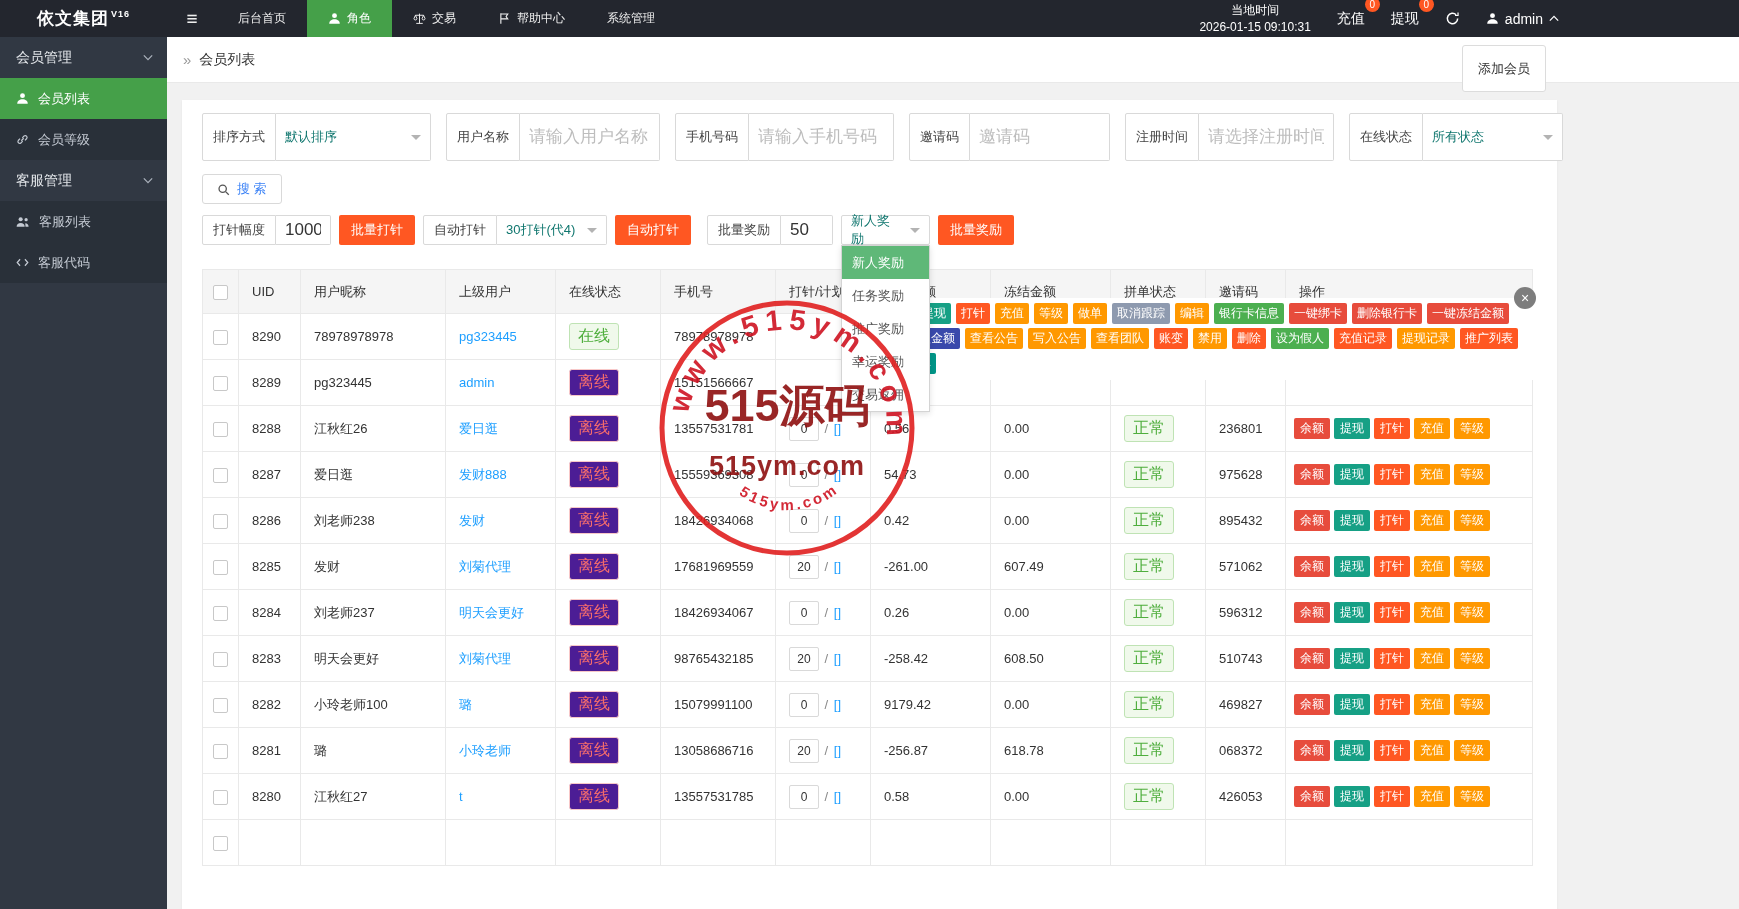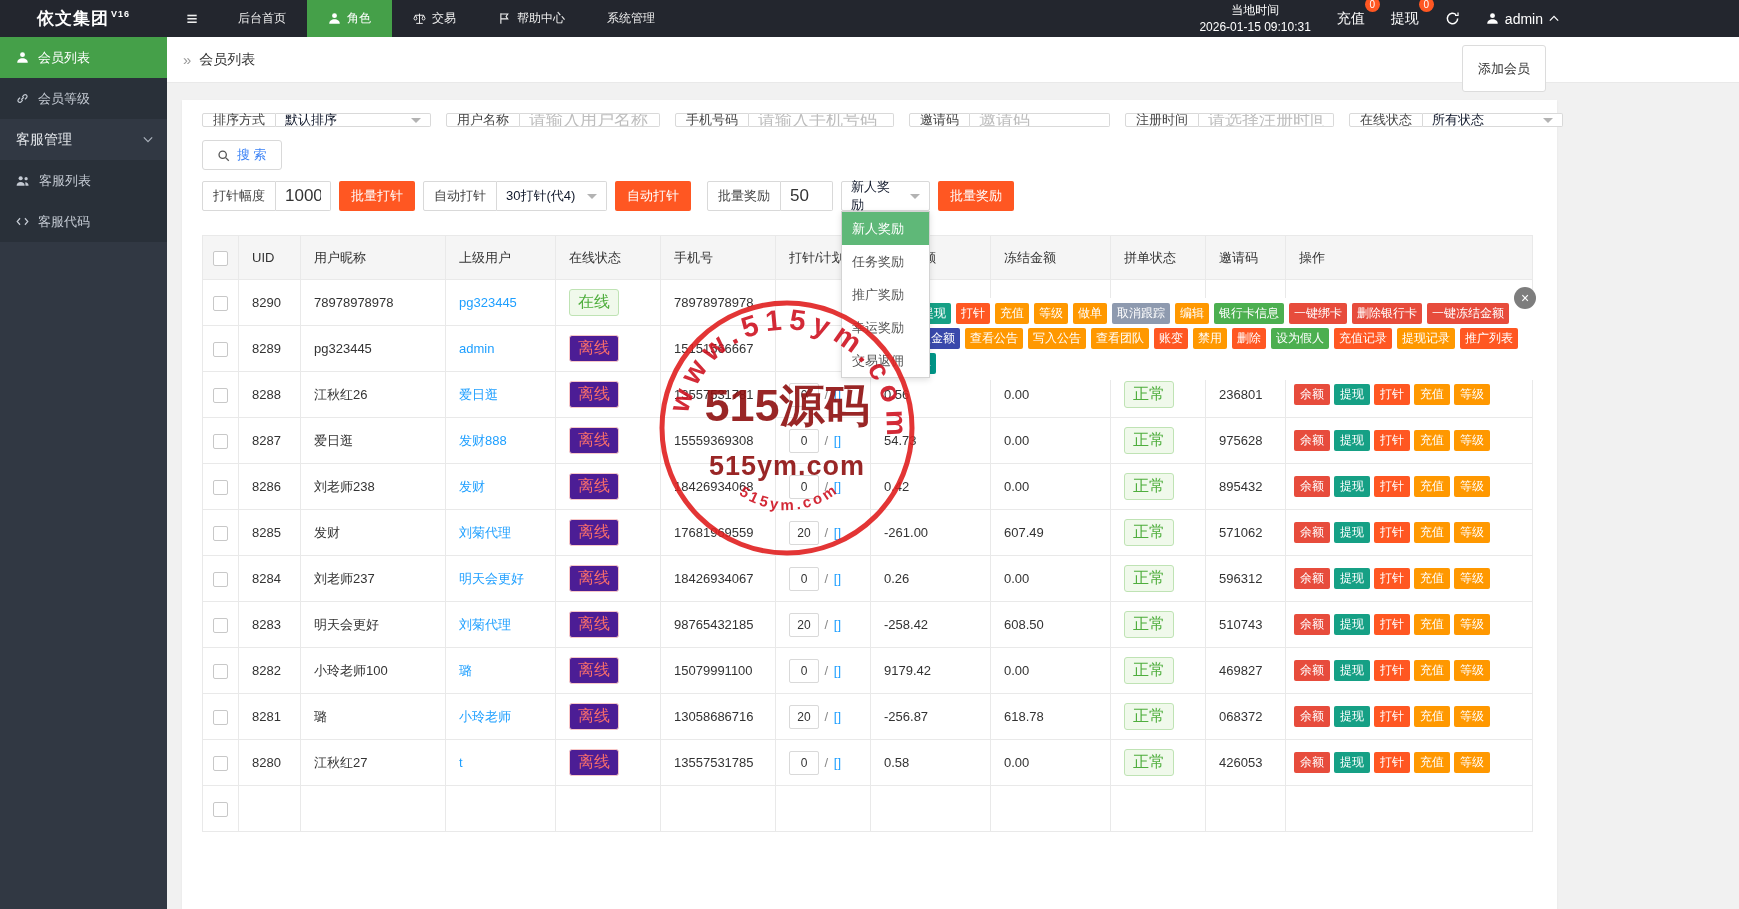--- a/index.html
+++ b/index.html
@@ -44,28 +44,28 @@
     padding:0 16px; gap:8px; z-index:10; }
   .bc-arrow { color:#999; font-size:15px; }
   .bc-title { font-size:14px; color:#333; }
   .add-member-btn { position:absolute; right:193px; top:8px; height:47px; padding:0 15px;
     background:#fff; border:1px solid #dcdcdc; border-radius:3px; font-size:13px;
     color:#333; cursor:pointer; }
   
   .card { position:absolute; left:182px; top:100px; width:1375px; height:809px;
     background:#fff; box-shadow:0 1px 2px rgba(0,0,0,.06); padding:13px 20px; }
   .filter-row { display:flex; gap:15px; }
-  .igroup { display:flex; height:14px; }
+  .igroup { display:flex; height:48px; }
   .ilabel { border:1px solid #d9d9d9; background:#fff; padding:0 10px; font-size:13px;
     color:#444; display:flex; align-items:center; border-radius:2px 0 0 2px; white-space:nowrap; }
   .igroup input { border:1px solid #d9d9d9; border-left:none; padding:0 9px; font-size:17px;
     color:#333; border-radius:0 2px 2px 0; outline:none; }
   .igroup input::placeholder { color:#bdbdbd; }
   .iselect { border:1px solid #d9d9d9; border-left:none; padding:0 9px; font-size:13px;
-    color:#0f172a; display:flex; align-items:center; justify-content:space-between; gap:8px;
+    color:#0f766e; display:flex; align-items:center; justify-content:space-between; gap:8px;
     border-radius:0 2px 2px 0; cursor:pointer; background:#fff; }
   .iselect.standalone { border-left:1px solid #d9d9d9; border-radius:2px; height:30px; width:89px; }
   .caret { width:0; height:0; border-left:5px solid transparent; border-right:5px solid transparent;
     border-top:5px solid #b3b3b3; flex:none; }
   .search-btn { margin-top:13px; height:30px; padding:0 14px; border:1px solid #d9d9d9;
     background:#fff; border-radius:3px; display:inline-flex; align-items:center; gap:7px;
     font-size:13px; color:#3b82f6; cursor:pointer; }
   
   .action-row { display:flex; align-items:center; margin-top:11px; height:30px; }
   .action-row .igroup { height:30px; }
@@ -188,20 +188,28 @@
         <svg viewBox="0 0 12 8" width="10" height="7" stroke="#fff" fill="none" stroke-width="1.5">
             <path d="M1 6.5l5-5 5 5"></path>
           </svg>
       </span>
     </div>
   </div>
 </div>
 
 <div class="sidebar">
   <nav>
+      <div class="side-group-header">
+        <span>会员管理</span>
+        <span class="chev icon">
+          <svg viewBox="0 0 12 8" width="10" height="7" stroke="currentColor" fill="none" stroke-width="1.5">
+            <path d="M1 1.5l5 5 5-5"></path>
+          </svg>
+        </span>
+      </div>
       <div class="side-item active">
         <span class="icon">
           <svg viewBox="0 0 16 16" width="13" height="13" fill="currentColor">
             <circle cx="8" cy="4.5" r="3"></circle>
             <path d="M1.5 14.5c0-3.5 2.9-5.5 6.5-5.5s6.5 2 6.5 5.5z"></path>
           </svg>
         </span>
         <span>会员列表</span>
       </div>
       <div class="side-item">

